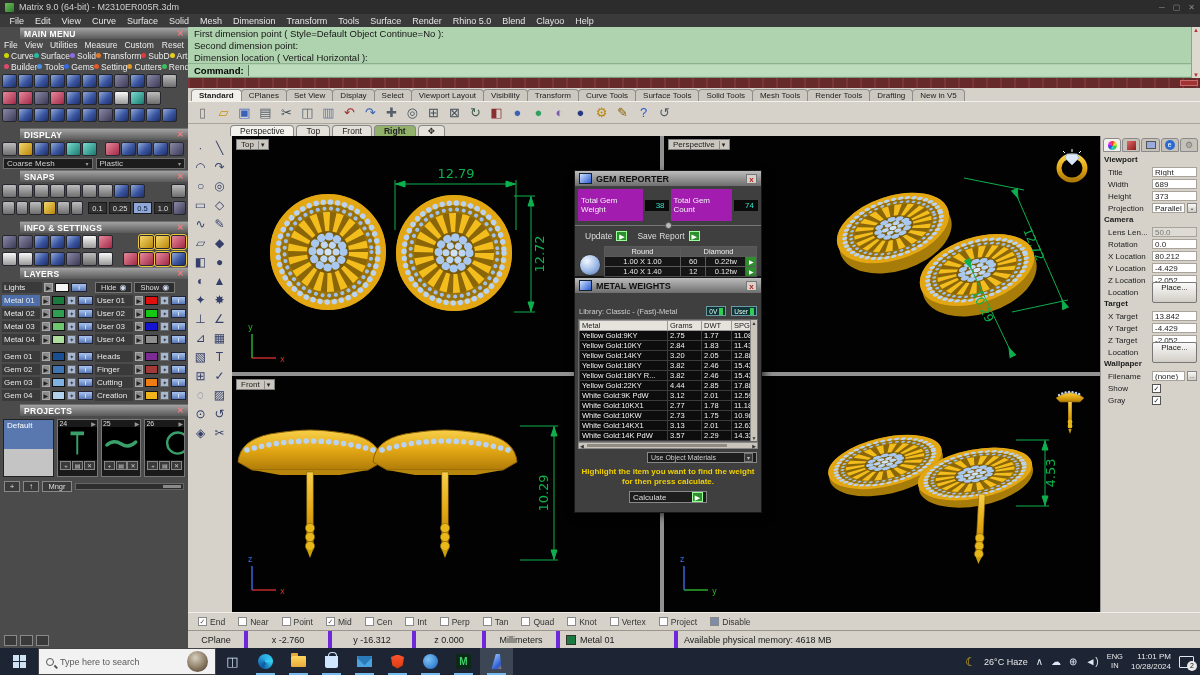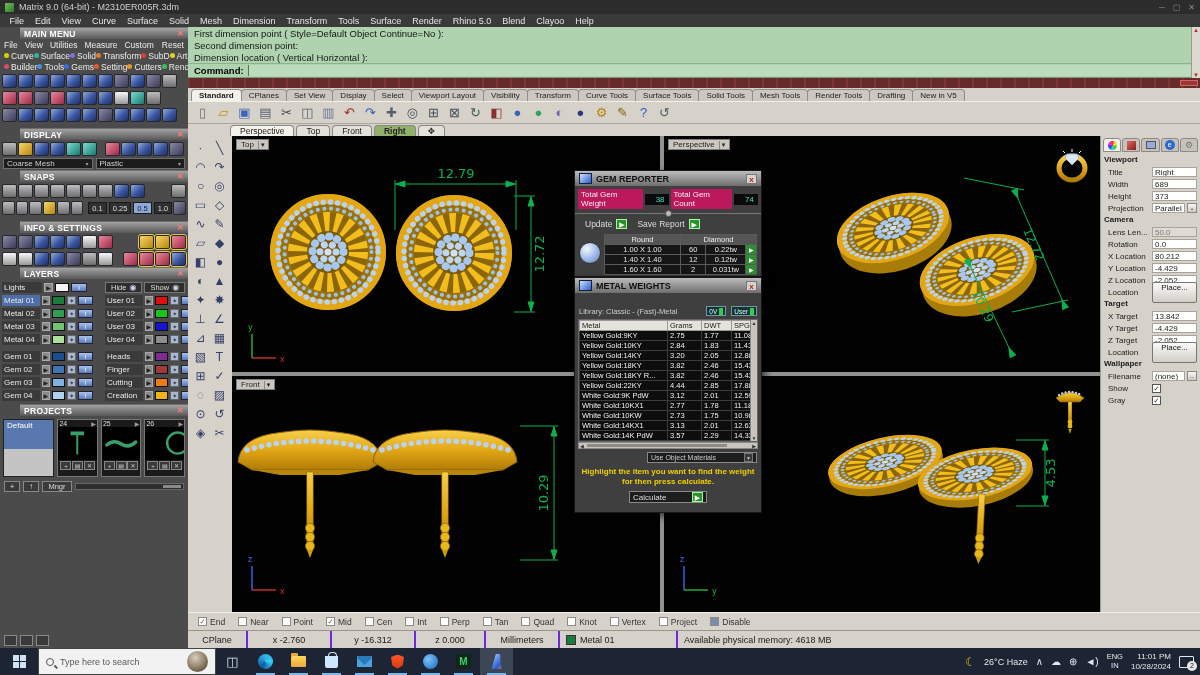--- a/index.html
+++ b/index.html
@@ -64,21 +64,21 @@
 
   
   .fpanel{position:absolute;background:#3f3f3f;border:1px solid #181818;color:#ddd;
     box-shadow:3px 3px 8px rgba(0,0,0,.65);z-index:6;}
   .fp-h{height:15px;background:linear-gradient(#bdbdbd,#6e6e6e);display:flex;align-items:center;
     gap:4px;padding:0 4px;color:#101010;font-weight:bold;font-size:9px;}
   .fp-ico{width:13px;height:11px;background:linear-gradient(135deg,#cfe2ff,#2a5ad0);border:1px solid #123;}
   .fp-x{margin-left:auto;width:11px;height:10px;background:#d6d2ca;border:1px solid #777;color:#b02020;
     font-size:8px;line-height:9px;text-align:center;font-weight:bold;}
   .tot-row{display:flex;align-items:center;gap:2px;padding:3px 3px 1px;font-size:8px;}
-  .tot-lab{background:#be185d;color:#f2f2f2;padding:1px 3px;}
+  .tot-lab{background:#a21caf;color:#f2f2f2;padding:7px 3px;}
   .tot-val{background:#0a0a0a;color:#35e0c8;padding:1px 4px;min-width:24px;text-align:right;}
   .collapse-dot{height:7px;display:flex;align-items:center;justify-content:center;}
   .collapse-dot::before{content:"";flex:1;height:1px;background:#777;}
   .collapse-dot::after{content:"";flex:1;height:1px;background:#777;}
   .collapse-dot i{width:7px;height:7px;border-radius:50%;background:#bbb;border:1px solid #555;}
   .gr-btns{display:flex;gap:10px;padding:2px 10px;font-size:8.5px;}
   .gbtn{display:flex;align-items:center;gap:4px;}
   .garr{width:11px;height:10px;background:#2f8f2f;border:1px solid #9f9;color:#fff;font-size:7px;
     line-height:9px;text-align:center;}
   .gr-table{display:flex;gap:3px;padding:3px 4px;}
@@ -159,21 +159,21 @@
   .bi.t{background:linear-gradient(135deg,#7adcd0,#1a7a70);}
   .bi.k{background:linear-gradient(135deg,#8a8aa8,#3a3a55);}
   .bi.hl{outline:1px solid #e8c840;}
   .ddrow{display:flex;gap:3px;padding:0 3px;height:13px;align-items:center;}
   .dd{flex:1;height:11px;background:#1c1c1c;border:1px solid #6e6e6e;color:#cfcfcf;font-size:8px;
     display:flex;align-items:center;padding:0 3px;}
   .dd i{margin-left:auto;font-style:normal;font-size:6px;color:#999;}
   .snapvals{display:flex;gap:2px;align-items:center;margin-left:4px;}
   .snapval{background:#303030;border:1px solid #1a1a1a;color:#ddd;font-size:7.5px;padding:0 3px;height:12px;line-height:12px;}
   .snapval.on{background:#8fa8d8;color:#0e1e3e;}
-  .lay-wrap{display:flex;gap:12px;padding:2px 2px;}
+  .lay-wrap{display:flex;gap:2px;padding:2px 2px;}
   .lay-col{width:91px;}
   .lay-row{display:flex;align-items:center;gap:2px;height:12px;margin-bottom:1px;font-size:8px;color:#e8e8e8;}
   .lay-row.gap{margin-top:5px;}
   .lay-name{width:40px;background:#3a3a3a;height:11px;line-height:11px;padding:0 2px;overflow:hidden;white-space:nowrap;}
   .lay-name.selected{background:#4d6ea8;}
   .lay-arr{width:9px;height:9px;background:#8a8a8a;border:1px solid #aaa;color:#222;font-size:6px;
     line-height:8px;text-align:center;}
   .lay-sw{width:14px;height:9px;border:1px solid #101010;}
   .lay-lock{width:9px;height:9px;background:#a8b8d0;border:1px solid #666;font-size:6px;line-height:8px;text-align:center;color:#334;}
   .lay-vis{width:16px;height:9px;background:linear-gradient(#a8c4ee,#5878b8);border:1px solid #223;
@@ -204,21 +204,21 @@
   .osnap{position:absolute;left:188px;top:612px;width:1012px;height:18px;background:#d6d2ca;
     border-top:1px solid #f0eee8;display:flex;align-items:center;gap:13px;padding:0 10px;
     font-size:8.5px;color:#333;}
   .oitem{display:flex;align-items:center;gap:3px;}
   .ob{width:9px;height:9px;background:#fff;border:1px solid #8a8a8a;font-size:7px;line-height:8px;
     text-align:center;color:#555;}
   .ob.checked::after{content:"✓";}
   .ob.filled{background:#7d8da8;}
   .statusbar{position:absolute;left:188px;top:630px;width:1012px;height:18px;background:#d6d2ca;
     border-top:1px solid #9a968e;display:flex;align-items:stretch;font-size:9px;color:#1a1a1a;}
-  .sb-cell{border-right:2px solid #6d28d9;display:flex;align-items:center;justify-content:center;
+  .sb-cell{border-right:4px solid #6d28d9;display:flex;align-items:center;justify-content:center;
     padding:0 6px;white-space:nowrap;}
   .sb-cell.left{justify-content:flex-start;}
   .sb-sw{width:10px;height:10px;border:1px solid #333;margin-right:4px;}
   .sb-cell.bold{font-weight:bold;}
   .sb-mem{flex:1;display:flex;align-items:center;padding:0 6px;white-space:nowrap;}
 
   
   .taskbar{position:absolute;left:0;top:648px;width:1200px;height:27px;background:#1d2433;
     display:flex;align-items:center;color:#e8e8e8;}
   .tb-start{width:38px;height:27px;display:flex;align-items:center;justify-content:center;}

